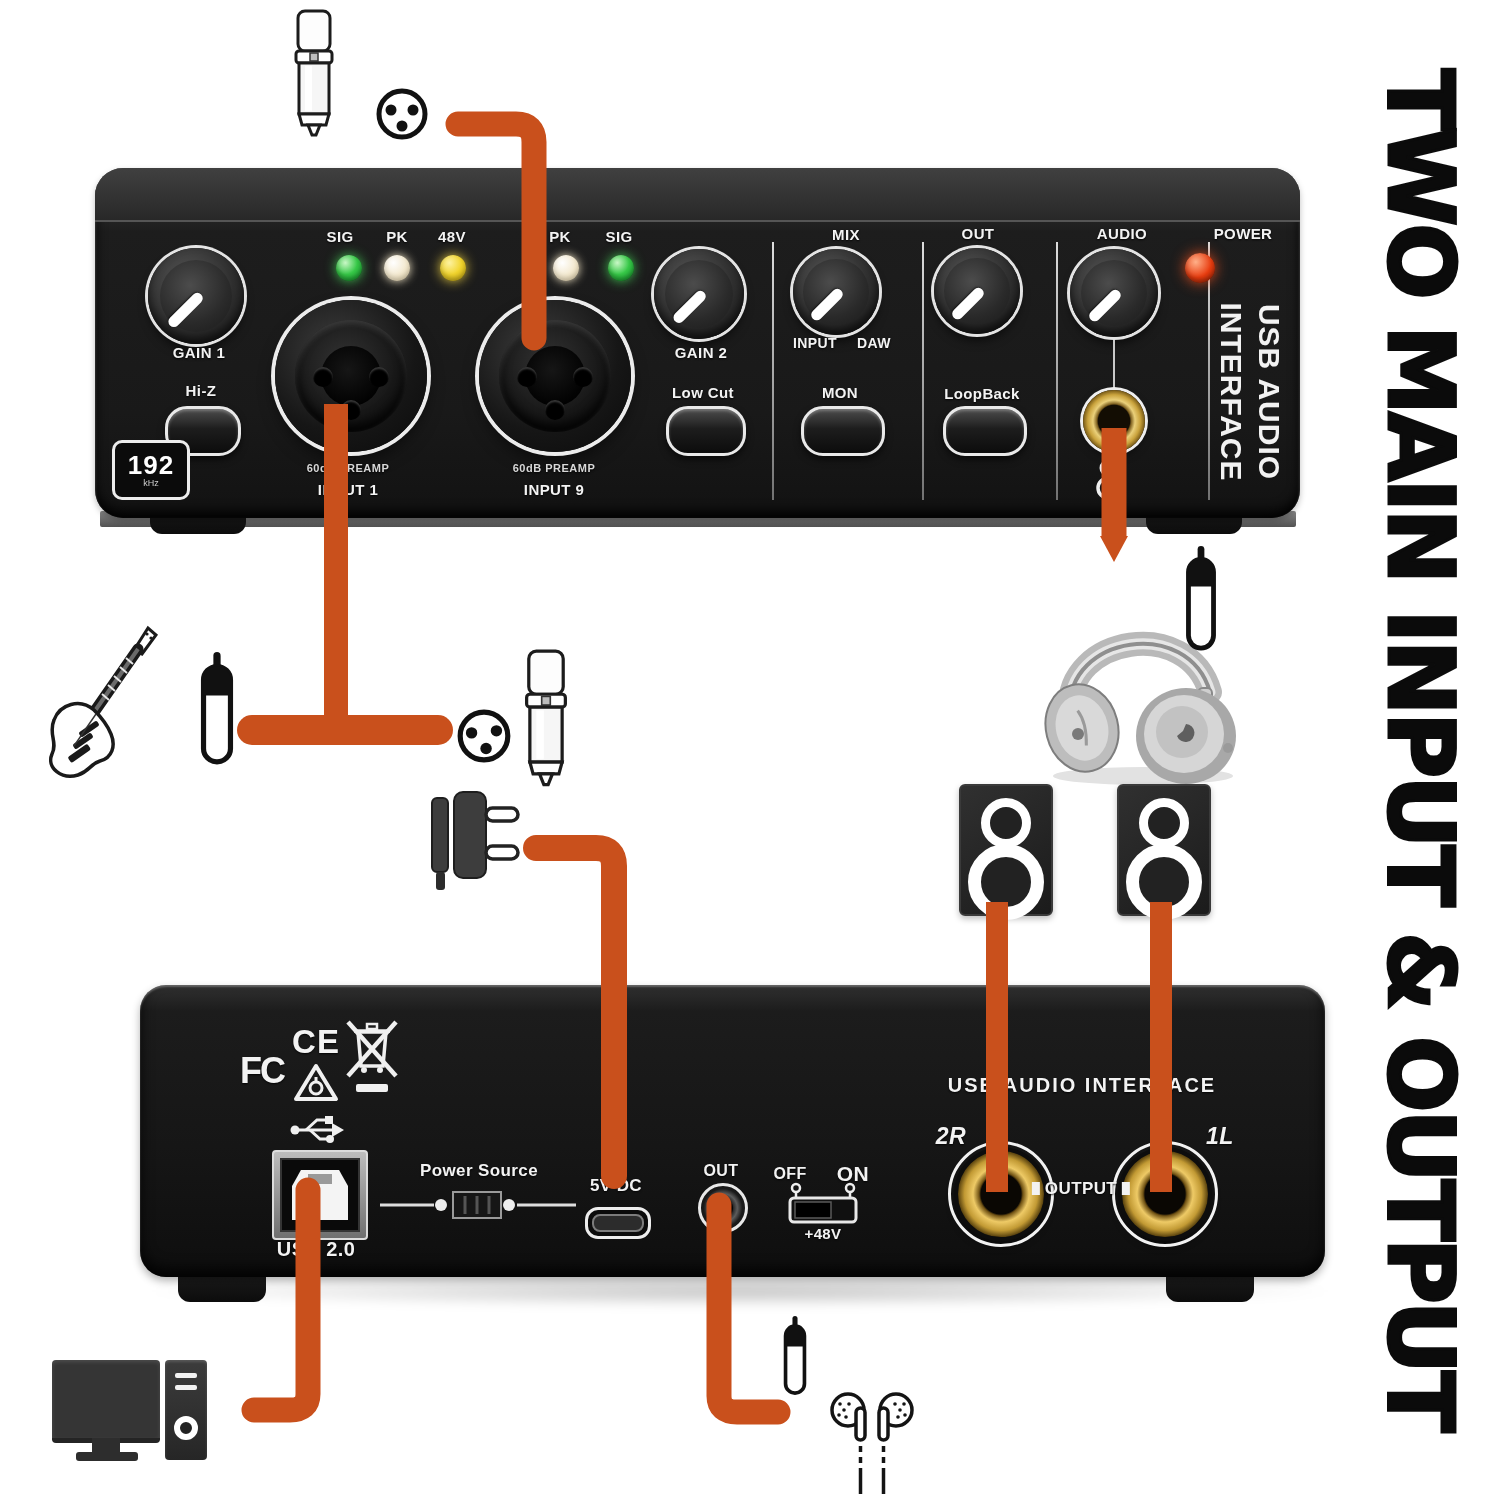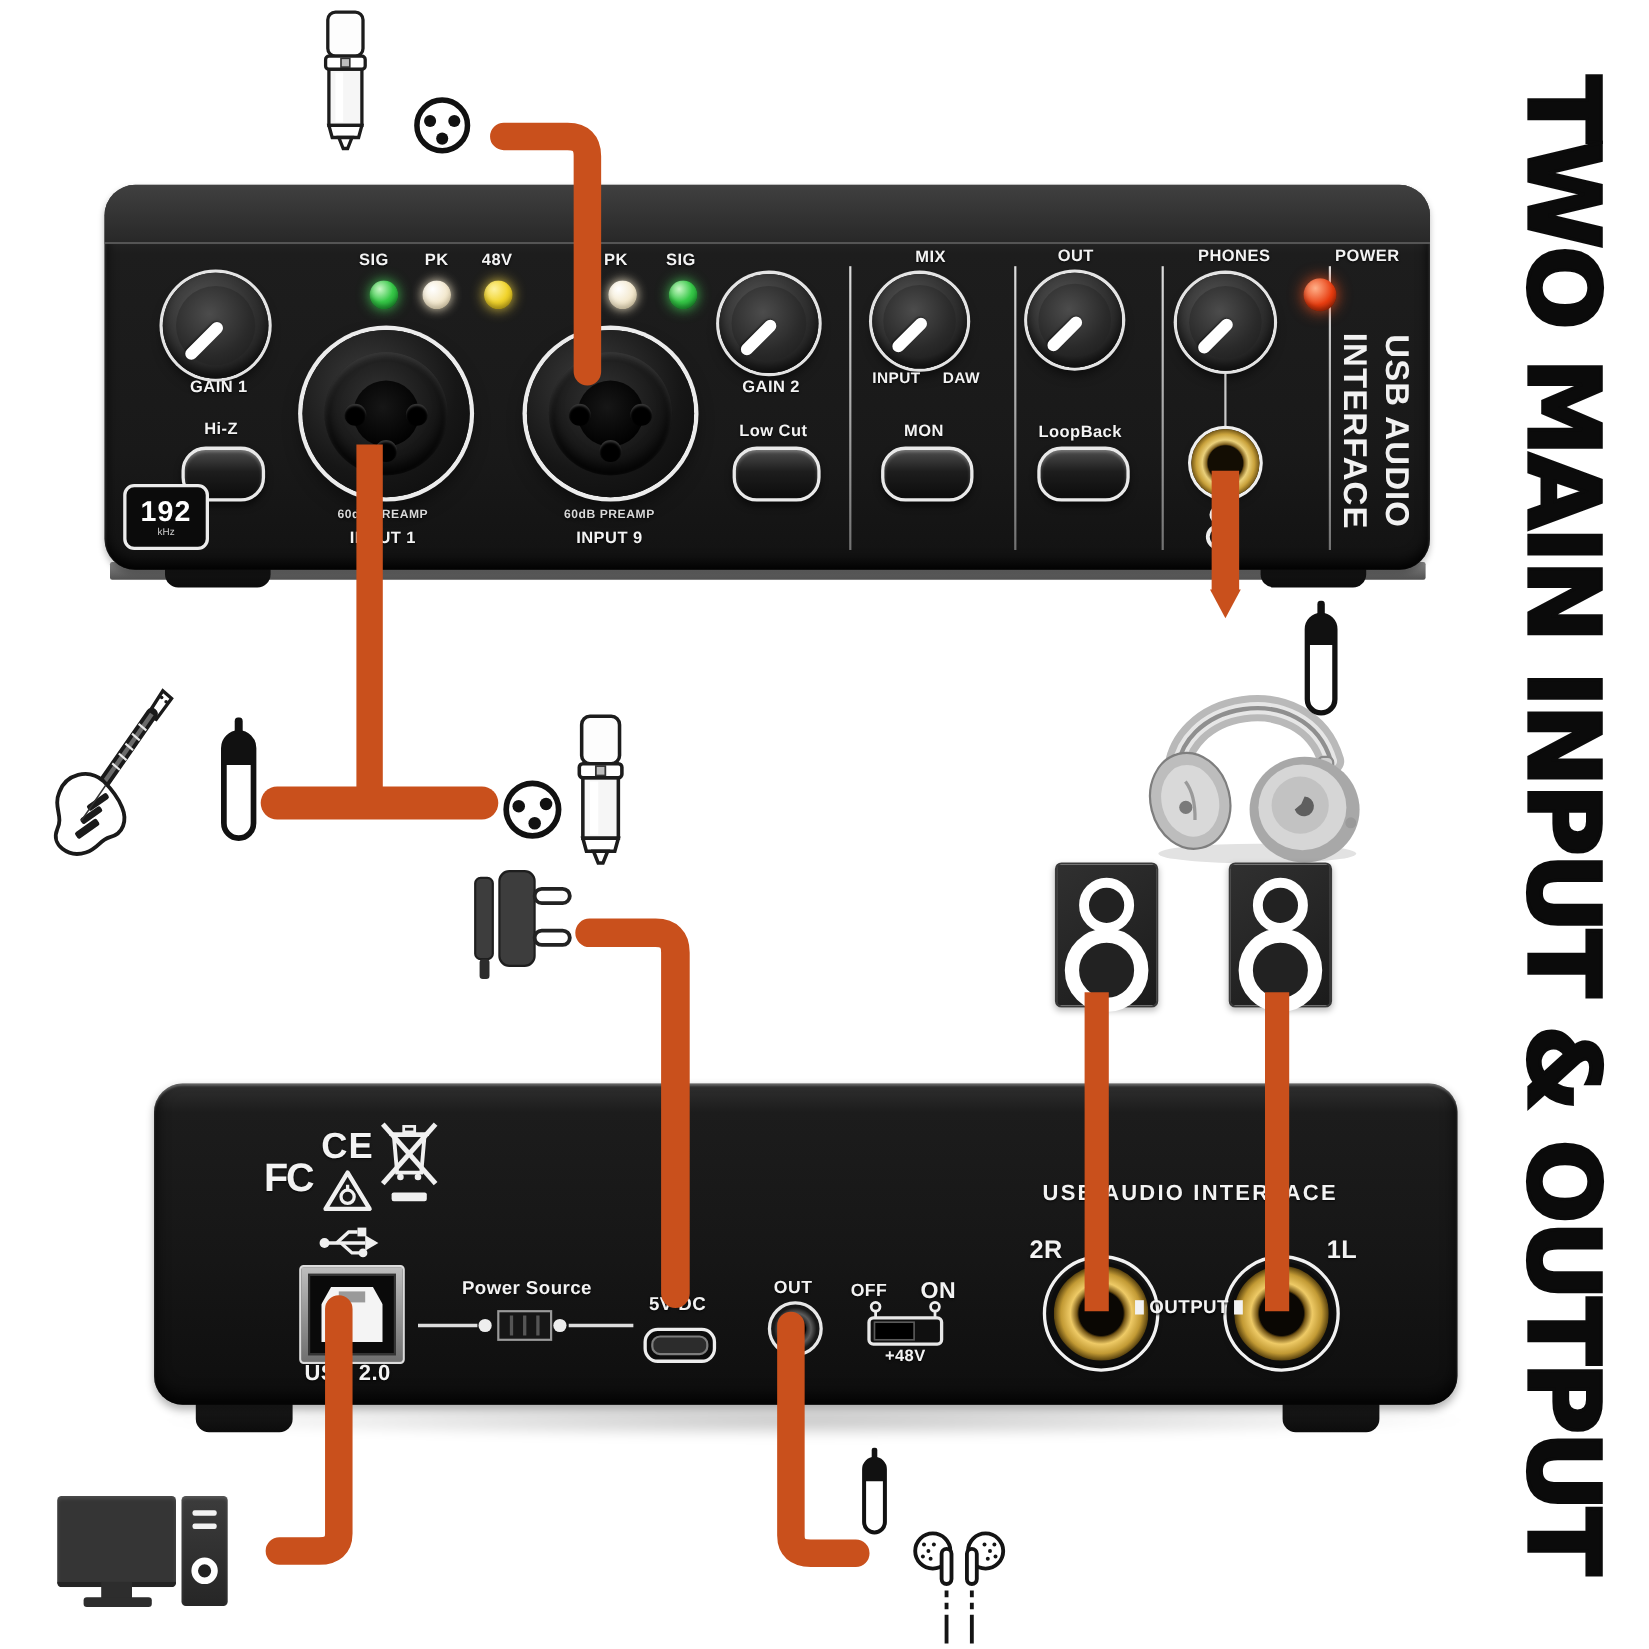--- a/index.html
+++ b/index.html
@@ -27,21 +27,21 @@
     background:linear-gradient(#868686,#525252);border-radius:2px;}
   .foot{position:absolute;background:linear-gradient(#1e1e1e,#0c0c0c);border-radius:5px 5px 12px 12px;}
   .back-shadow{position:absolute;left:150px;top:1280px;width:1180px;height:28px;
     background:radial-gradient(ellipse at 50% 40%,rgba(0,0,0,.22),rgba(0,0,0,0) 72%);filter:blur(4px);}
 
   
   .lab{position:absolute;transform:translate(-50%,-50%);color:#f3f3f3;font-weight:bold;font-size:15px;
     letter-spacing:.4px;white-space:nowrap;text-shadow:0 1px 2px rgba(0,0,0,.85);}
   .lab-sm{font-size:11px;color:#d8d8d8;letter-spacing:.5px;}
   .lab-md{font-size:17px;}
-  .lab-lg{font-size:23px;letter-spacing:.5px;}
+  .lab-lg{font-size:23px;letter-spacing:.5px;font-style:italic;}
   .lab-cert{font-size:36px;font-weight:bold;letter-spacing:-2px;}
   .lab-brandback{font-size:20px;letter-spacing:2px;}
 
   .knob{position:absolute;border-radius:50%;
     background:radial-gradient(circle at 40% 33%,#545454,#303030 52%,#161616 95%);
     box-shadow:0 0 0 3px rgba(245,245,245,.92), 0 7px 10px rgba(0,0,0,.55), inset 0 -6px 10px rgba(0,0,0,.6);}
   .knob .cap{position:absolute;inset:12%;border-radius:50%;
     background:radial-gradient(circle at 42% 35%,#4c4c4c,#2a2a2a 60%,#1a1a1a);}
   .knob .kptr{position:absolute;left:50%;top:50%;width:46%;height:11px;margin-top:-5px;
     background:#fff;border-radius:6px;transform-origin:3px 50%;transform:rotate(135deg);
@@ -205,21 +205,21 @@
   <div class="pbtn" style="left:801px;top:406px;width:78px;height:44px;"></div>
 
   <div class="lab" style="left:978px;top:233px;">OUT</div>
   <div class="knob" style="left:934px;top:248px;width:86px;height:86px;">
       <div class="cap"></div>
       <div class="kptr"></div>
     </div>
   <div class="lab" style="left:982px;top:393px;">LoopBack</div>
   <div class="pbtn" style="left:943px;top:406px;width:78px;height:44px;"></div>
 
-  <div class="lab" style="left:1122px;top:233px;">PHONES</div>
+  <div class="lab" style="left:1122px;top:233px;">AUDIO</div>
   <div class="lab" style="left:1203px;top:233px;margin-left:40px;">POWER</div>
   <div class="led led-red" style="left:1185px;top:253px;width:30px;height:30px;"></div>
   <div class="knob" style="left:1070px;top:249px;width:88px;height:88px;">
       <div class="cap"></div>
       <div class="kptr"></div>
     </div>
   <div class="phones-line" style="left:1113px;top:340px;height:50px;"></div>
   <div class="gold-jack" style="left:1083px;top:390px;width:62px;height:62px;"></div>
   <svg class="abs" style="left:1090px;top:458px;" width="36" height="46" viewBox="0 0 36 46">
     <circle cx="18" cy="10" r="7" fill="none" stroke="#eee" stroke-width="3"></circle>

